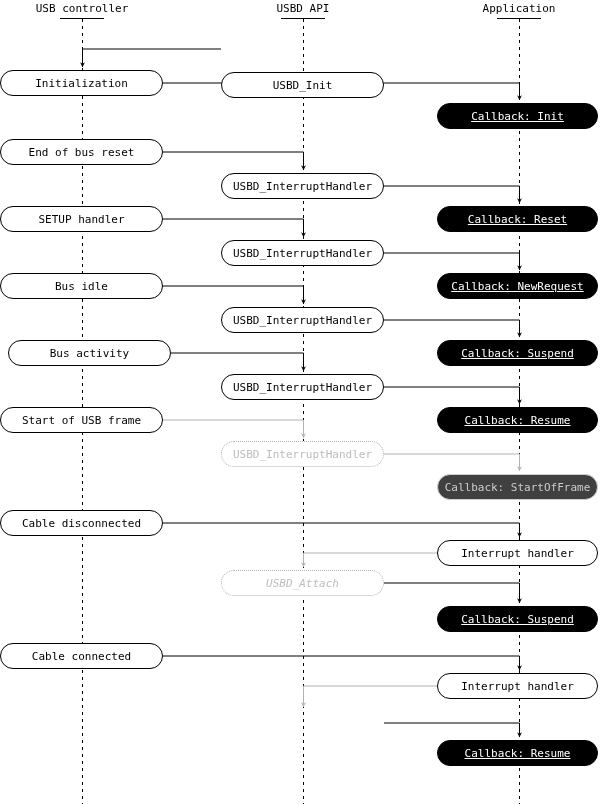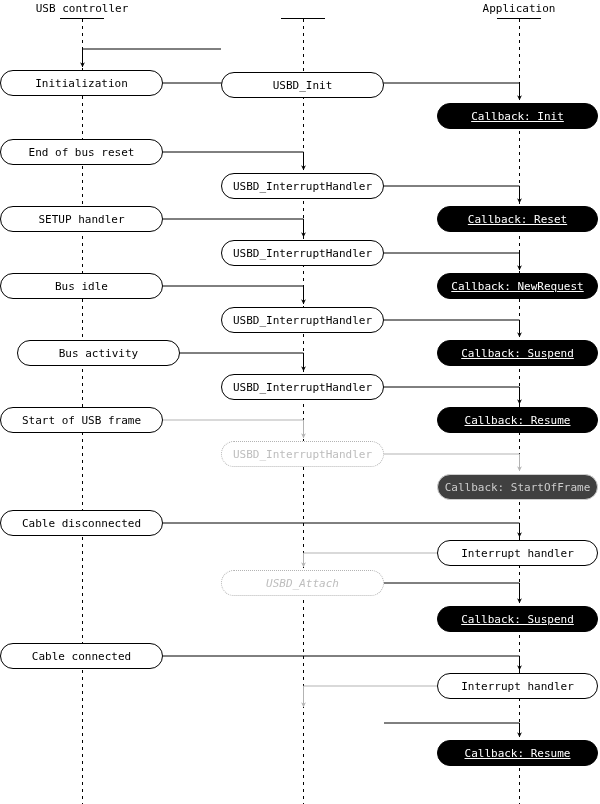--- a/index.html
+++ b/index.html
@@ -102,20 +102,21 @@
       <path d="M 163 420 L 303.5 420 L 303.5 438" fill="none" stroke="#b3b3b3" stroke-width="1" marker-end="url(#arrow-ghost)"></path>
       <path d="M 384 454 L 519.5 454 L 519.5 471" fill="none" stroke="#b3b3b3" stroke-width="1" marker-end="url(#arrow-ghost)"></path>
       <path d="M 163 523 L 519.5 523 L 519.5 537" fill="none" stroke="#000000" stroke-width="1" marker-end="url(#arrow-ink)"></path>
       <path d="M 437 553 L 303.5 553 L 303.5 567" fill="none" stroke="#b3b3b3" stroke-width="1" marker-end="url(#arrow-ghost)"></path>
       <path d="M 384 583 L 519.5 583 L 519.5 603" fill="none" stroke="#000000" stroke-width="1" marker-end="url(#arrow-ink)"></path>
       <path d="M 163 656 L 519.5 656 L 519.5 670" fill="none" stroke="#000000" stroke-width="1" marker-end="url(#arrow-ink)"></path>
       <path d="M 437 686 L 303.5 686 L 303.5 707" fill="none" stroke="#b3b3b3" stroke-width="1" marker-end="url(#arrow-ghost)"></path>
       <path d="M 384 723 L 519.5 723 L 519.5 737" fill="none" stroke="#000000" stroke-width="1" marker-end="url(#arrow-ink)"></path>
     </svg>
 <div class="lifeline-head" style="left: -8px; top: 2px; width: 180px;">USB controller</div>
+    <div class="lifeline-head" style="left: 213px; top: 2px; width: 180px;">USBD API</div>
     <div class="lifeline-head" style="left: 429px; top: 2px; width: 180px;">Application</div>
     <div class="node solid" style="left: 221px; top: 36px; width: 163px; height: 26px; margin-top: 36px;">
       <span class="label">USBD_Init</span>
     </div>
     <div class="node solid" style="left: 0px; top: 70px; width: 163px; height: 26px;">
       <span class="label">Initialization</span>
     </div>
     <div class="node filled" style="left: 437px; top: 103px; width: 161px; height: 26px;">
       <span class="label">Callback: Init</span>
     </div>
@@ -139,21 +140,21 @@
     </div>
     <div class="node solid" style="left: 0px; top: 273px; width: 163px; height: 26px;">
       <span class="label">Bus idle</span>
     </div>
     <div class="node solid" style="left: 221px; top: 307px; width: 163px; height: 26px;">
       <span class="label">USBD_InterruptHandler</span>
     </div>
     <div class="node filled" style="left: 437px; top: 340px; width: 161px; height: 26px;">
       <span class="label">Callback: Suspend</span>
     </div>
-    <div class="node solid" style="left: 17px; top: 340px; width: 163px; height: 26px;">
+    <div class="node solid" style="left: 8px; top: 340px; width: 163px; height: 26px;">
       <span class="label">Bus activity</span>
     </div>
     <div class="node solid" style="left: 221px; top: 374px; width: 163px; height: 26px;">
       <span class="label">USBD_InterruptHandler</span>
     </div>
     <div class="node filled" style="left: 437px; top: 407px; width: 161px; height: 26px;">
       <span class="label">Callback: Resume</span>
     </div>
     <div class="node solid" style="left: 0px; top: 407px; width: 163px; height: 26px;">
       <span class="label">Start of USB frame</span>

